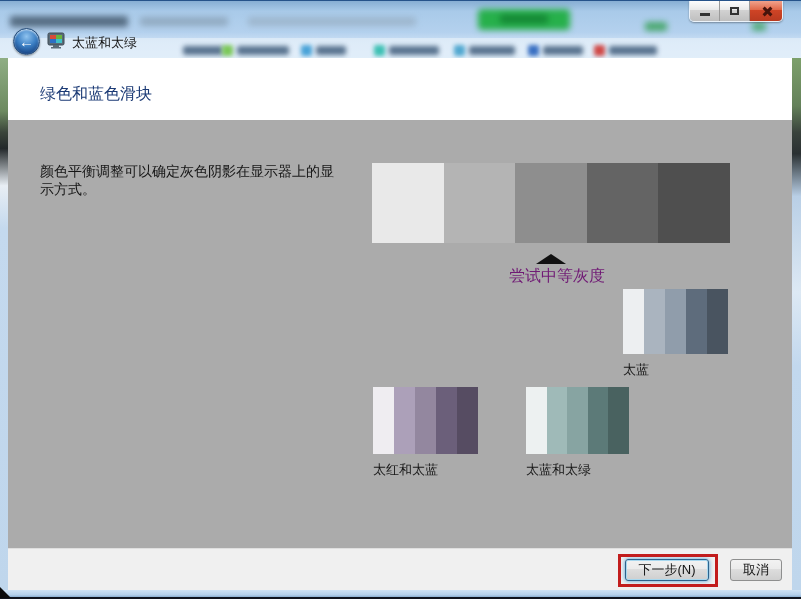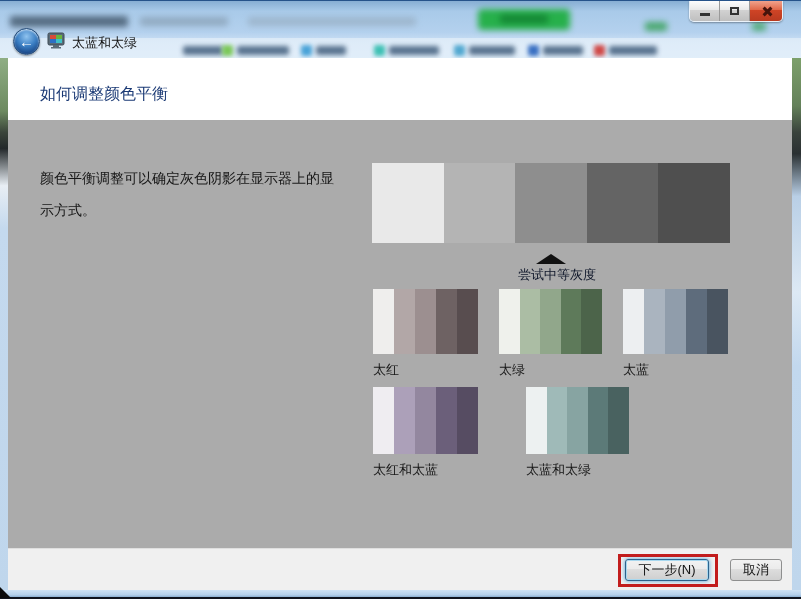--- a/index.html
+++ b/index.html
@@ -49,34 +49,34 @@
     border:1px solid #274d79; box-shadow:inset 0 1px 2px rgba(255,255,255,.8), 0 1px 2px rgba(0,0,0,.4);
     color:#fff; font-size:15px; font-weight:bold; text-align:center; line-height:25px; cursor:pointer; }
   .app-icon { position:absolute; left:47px; top:31px; }
   .win-title { position:absolute; left:72px; top:33px; font-size:13px; color:#121212; }
 
   
   .content { position:absolute; left:8px; top:58px; width:784px; height:532px; background:#ababab; }
   .heading-band { position:absolute; left:0; top:0; width:784px; height:62px; background:#ffffff; }
   .page-heading { position:absolute; left:32px; top:26px; font-size:16px; color:#1b3a75; }
 
-  .para { position:absolute; left:32px; width:302px; font-size:14px; line-height:32px; color:#161616; }
+  .para { position:absolute; left:32px; width:302px; font-size:14px; line-height:18px; color:#161616; }
   .para-1 { top:104px; }
   .para-2 { top:205px; }
   .para-3 { top:296px; }
 
   .strip { position:absolute; display:flex; }
   .strip > div { flex:1 1 0; }
   .gray-strip { left:364px; top:105px; width:358px; height:80px; }
 
   .marker-triangle { position:absolute; left:528px; top:196px; width:0; height:0;
     border-left:15px solid transparent; border-right:15px solid transparent;
     border-bottom:10px solid #111; }
   .marker-label { position:absolute; left:498px; top:208px; width:102px; text-align:center;
-    font-size:13px; color:#0f172a; }
+    font-size:16px; color:#701a75; }
 
   .swatch { position:absolute; }
   .swatch .strip { position:relative; left:0; top:0; }
   .swatch-label { margin-top:7px; font-size:13px; color:#161616; }
   .sw-0 { left:365px; top:231px; } .sw-0 .strip { width:105px; height:65px; }
   .sw-1 { left:491px; top:231px; } .sw-1 .strip { width:103px; height:65px; }
   .sw-2 { left:615px; top:231px; } .sw-2 .strip { width:105px; height:65px; }
   .sw-3 { left:365px; top:329px; } .sw-3 .strip { width:105px; height:67px; }
   .sw-4 { left:518px; top:329px; } .sw-4 .strip { width:103px; height:67px; }
   .sw-5 { left:615px; top:329px; } .sw-5 .strip { width:105px; height:67px; }
@@ -150,55 +150,35 @@
   </span>
   <span class="win-title">太蓝和太绿</span>
 </div>
 
 <div class="glass-left"></div>
 <div class="glass-right"></div>
 <div class="glass-bottom"></div>
 
 <div class="content">
   <div class="heading-band">
-    <div class="page-heading">如何调整颜色平衡</div>
+    <div class="page-heading">绿色和蓝色滑块</div>
   </div>
 
   <div class="para para-1">颜色平衡调整可以确定灰色阴影在显示器上的显示方式。</div>
 
   <div class="strip gray-strip">
       <div style="background: rgb(233, 233, 233);"></div>
       <div style="background: rgb(180, 180, 180);"></div>
       <div style="background: rgb(142, 142, 142);"></div>
       <div style="background: rgb(100, 100, 100);"></div>
       <div style="background: rgb(79, 79, 79);"></div>
     </div>
   <div class="marker-triangle"></div>
   <div class="marker-label">尝试中等灰度</div>
 
-  <div class="swatch sw-0">
-    <div class="strip">
-        <div style="background: rgb(239, 238, 237);"></div>
-        <div style="background: rgb(178, 167, 167);"></div>
-        <div style="background: rgb(156, 143, 144);"></div>
-        <div style="background: rgb(110, 98, 99);"></div>
-        <div style="background: rgb(88, 77, 79);"></div>
-      </div>
-    <div class="swatch-label">太红</div>
-  </div>
-  <div class="swatch sw-1">
-    <div class="strip">
-        <div style="background: rgb(239, 241, 236);"></div>
-        <div style="background: rgb(171, 189, 164);"></div>
-        <div style="background: rgb(145, 167, 139);"></div>
-        <div style="background: rgb(94, 122, 90);"></div>
-        <div style="background: rgb(76, 100, 74);"></div>
-      </div>
-    <div class="swatch-label">太绿</div>
-  </div>
   <div class="swatch sw-3">
     <div class="strip">
         <div style="background: rgb(239, 237, 241);"></div>
         <div style="background: rgb(172, 160, 185);"></div>
         <div style="background: rgb(147, 135, 159);"></div>
         <div style="background: rgb(107, 95, 122);"></div>
         <div style="background: rgb(86, 76, 98);"></div>
       </div>
     <div class="swatch-label">太红和太蓝</div>
   </div>

